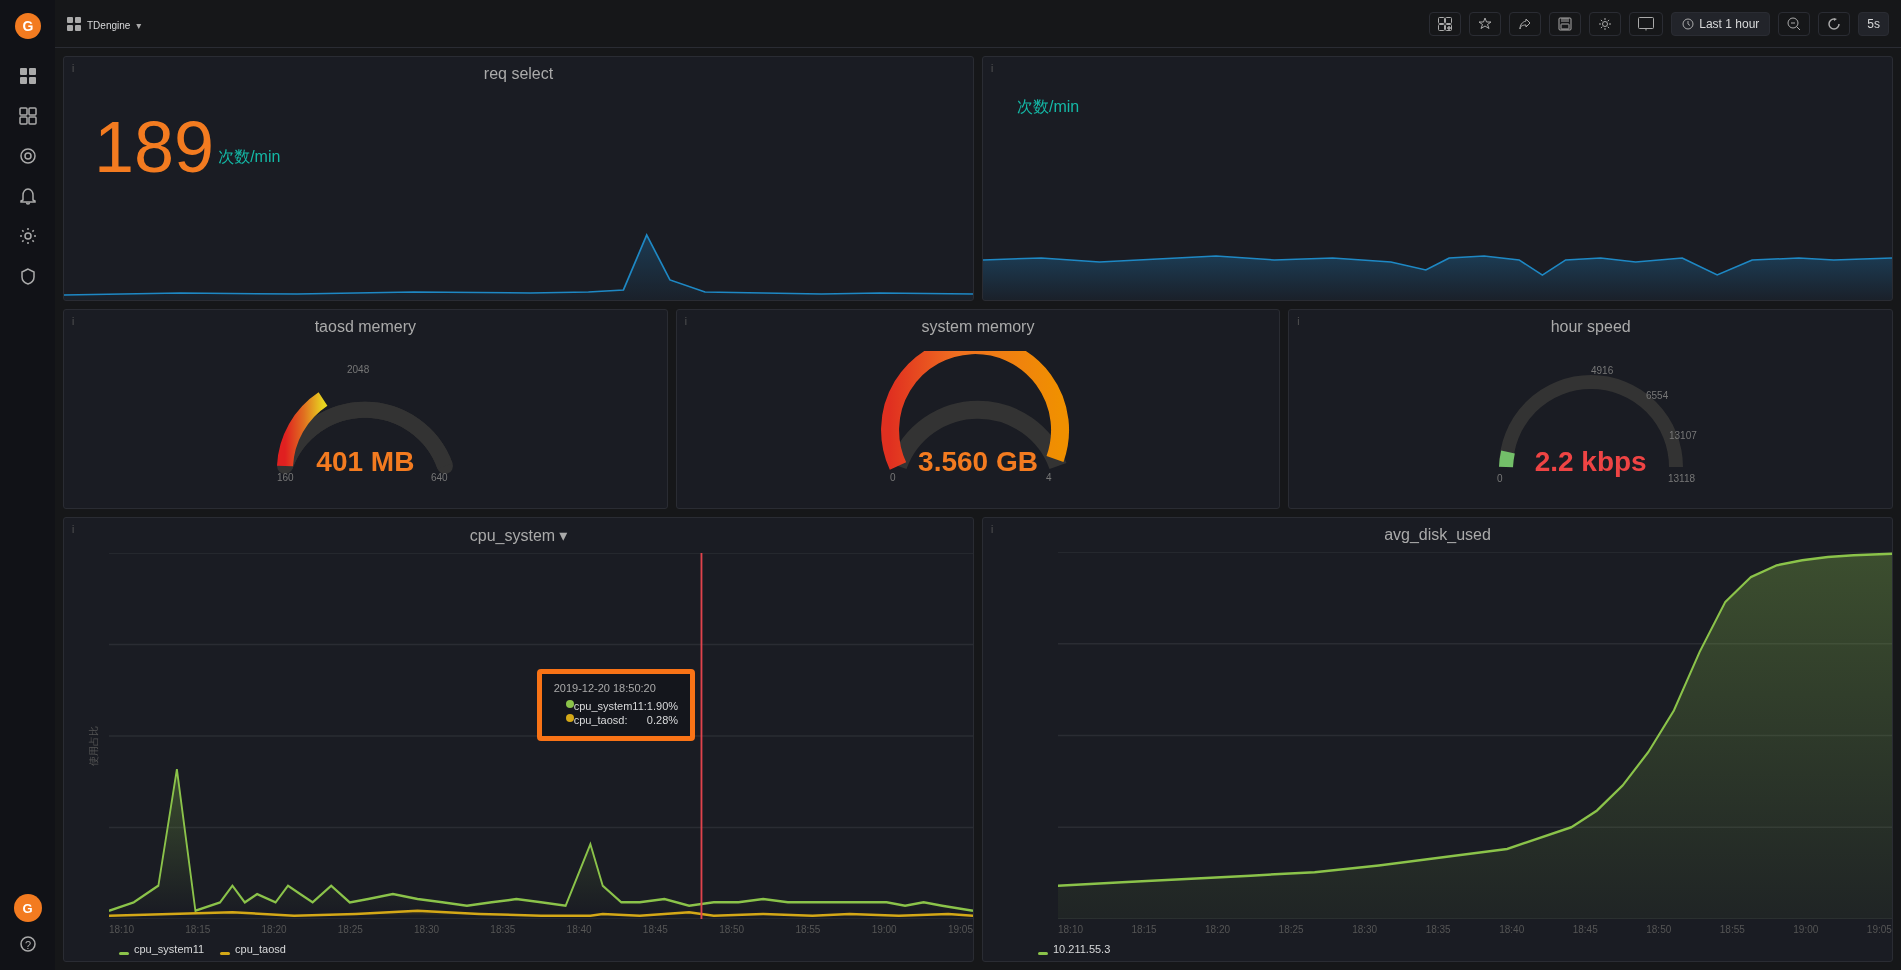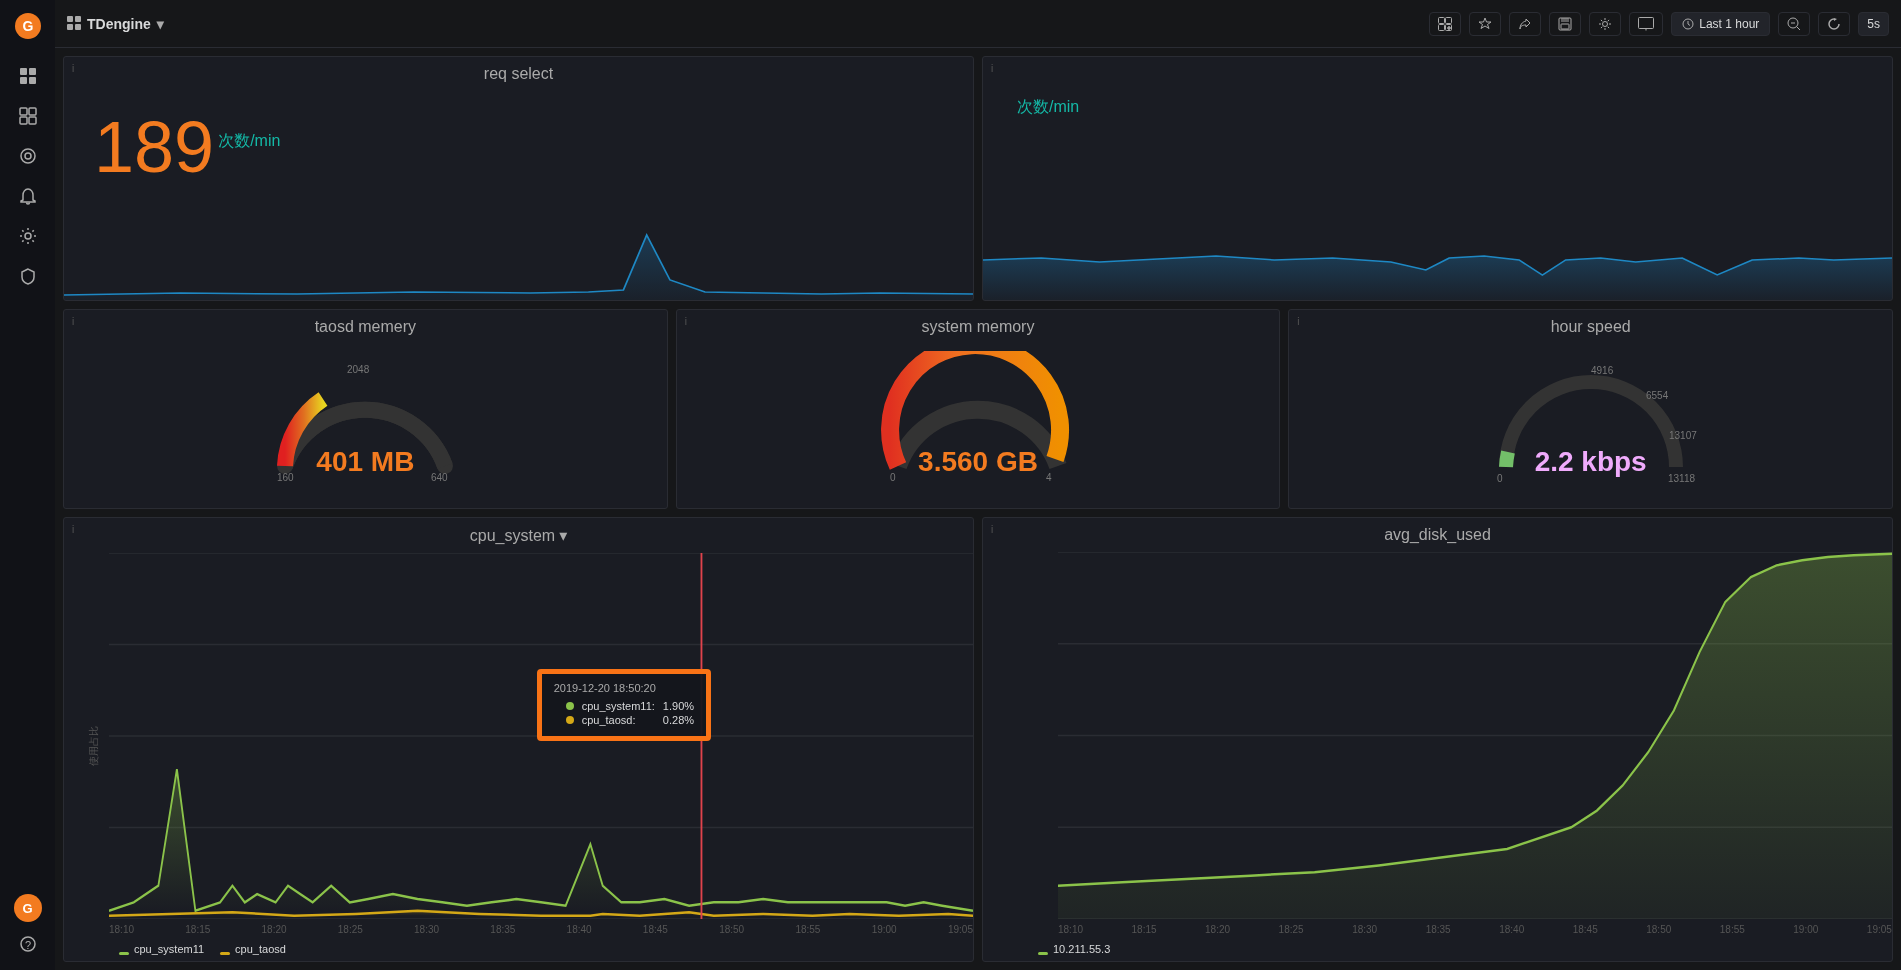--- a/index.html
+++ b/index.html
@@ -79,24 +79,24 @@
       background: #161719;
       border-bottom: 1px solid #2a2c33;
       display: flex;
       align-items: center;
       padding: 0 12px;
       gap: 8px;
       flex-shrink: 0;
     }
     .topbar-title {
       display: flex;
-      align-items: flex-start;
+      align-items: flex-end;
       gap: 6px;
-      font-size: 14px;
-      font-weight: 700;
+      font-size: 10px;
+      font-weight: 400;
       color: #d8d9da;
     }
     .topbar-grid-icon {
       display: grid;
       grid-template-columns: 1fr 1fr;
       gap: 2px;
       width: 14px;
       height: 14px;
     }
     .topbar-grid-icon span {
@@ -295,22 +295,20 @@
       left: 52%;
       top: 30%;
     }
     .tooltip-time {
       color: #aaa;
       margin-bottom: 6px;
       font-size: 11px;
     }
     .tooltip-row {
       display: flex;
-      align-items: center;
-      gap: 8px;
       margin: 2px 0;
       padding-left: 12px;
     }
     .tooltip-color-dot {
       width: 8px;
       height: 8px;
       border-radius: 50%;
     }
     .tooltip-value {
       margin-left: auto;
@@ -319,21 +317,21 @@
       position: absolute;
       bottom: 30px;
       left: 50%;
       transform: translateX(-50%);
       font-size: 28px;
       font-weight: bold;
       color: #f37b20;
       white-space: nowrap;
     }
     .gauge-value-text.green-val {
-      color: #f0abfc;
+      color: #ef4444;
     }
 
     .gauge-tick-label {
       font-size: 10px;
       fill: #777;
     }
 
     
     .band-gauge-value {
       color: #73bf69;
@@ -490,21 +488,21 @@
   </div>
 
   <div class="dashboard">
 
     <div class="row1">
 
       <div class="panel">
         <span class="panel-info-icon">i</span>
         <div class="panel-title">req select</div>
         <div class="big-number-panel">
-          <div style="display:flex;align-items:flex-start;">
+          <div style="display:flex;align-items:center;">
             <span class="big-number">189</span>
             <span class="big-number-unit">次数/min</span>
           </div>
         </div>
         <div class="sparkline-area">
           <svg viewBox="0 0 780 80" preserveAspectRatio="none" style="width:100%;height:100%;">
             <defs>
               <linearGradient id="sg1" x1="0" y1="0" x2="0" y2="1">
                 <stop offset="0%" stop-color="#1e6696" stop-opacity="0.7"></stop>
                 <stop offset="100%" stop-color="#1e6696" stop-opacity="0.1"></stop>

